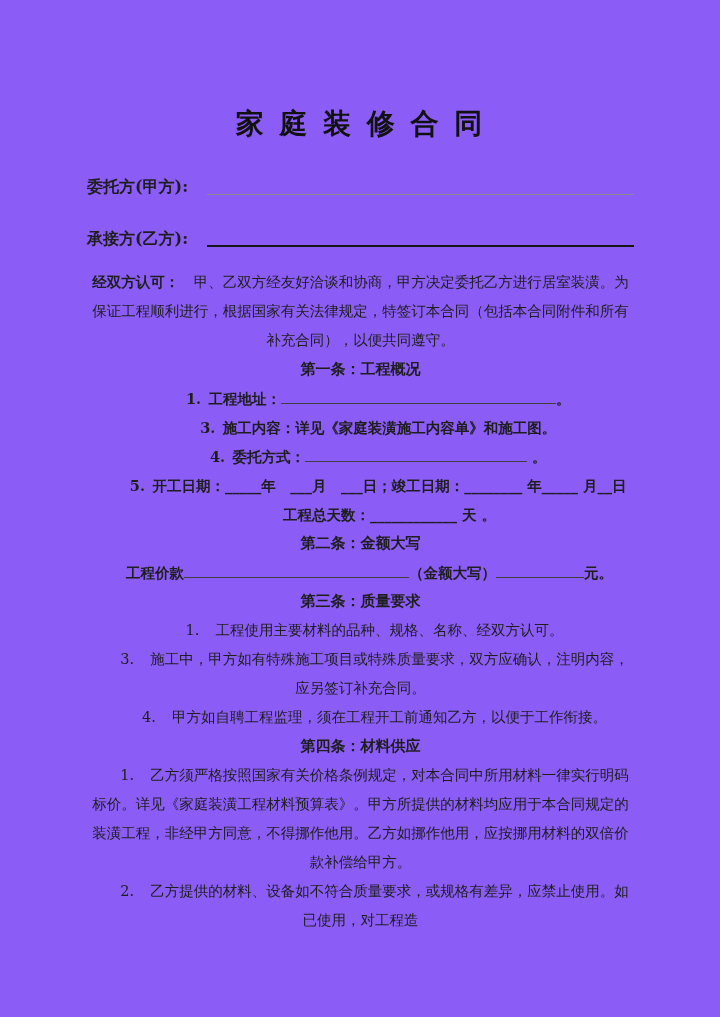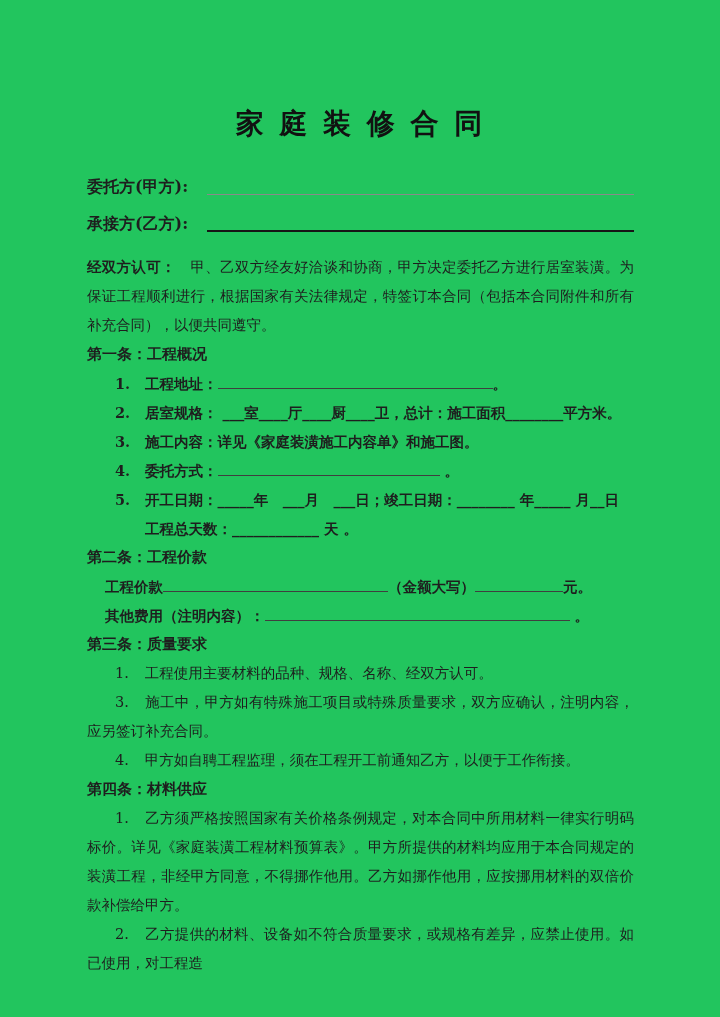--- a/index.html
+++ b/index.html
@@ -1,43 +1,43 @@
 <!DOCTYPE html>
 <html><head>
 <meta charset="utf-8">
 <style>
   html, body { margin: 0; padding: 0; background: #ffffff; }
   .page {
     position: relative;
     width: 720px; height: 1017px;
     box-sizing: border-box;
-    background: #22c55e;
+    background: #8b5cf6;
     padding: 104px 86px 0 87px;
     font-family: "DejaVu Serif", "Liberation Serif", serif;
     color: #1e1e1e;
     overflow: hidden;
   }
   .title {
     font-size: 28px; font-weight: bold; color: #111;
     text-align: center; letter-spacing: 3px;
     line-height: 40px; margin: 0;
   }
   .party-row {
     display: flex; align-items: flex-end;
     margin-top: 31px;
     font-size: 16px; font-weight: bold; line-height: 24px; gap: 9px;
   }
-  .party-row.b { margin-top: 13px; }
+  .party-row.b { margin-top: 28px; }
   .party-label { white-space: nowrap; padding-right: 10px; }
   .party-rule { flex: 1; height: 0; margin-bottom: 4px; }
   .rule-a { border-bottom: 1.5px solid #8a8a8a; }
   .rule-b { border-bottom: 2px solid #161616; }
 
   .doc { margin-top: 16px; font-size: 14.5px; }
-  .doc p { margin: 0; line-height: 29px; }
+  .doc p { margin: 0; line-height: 29px; text-align: center; }
   .intro { text-align: justify; }
   .intro .lbl { font-weight: bold; }
   .heading { font-weight: bold; font-size: 15px; }
 
   .item { padding-left: 28px; font-weight: bold; white-space: pre-wrap; }
   .item .num { display: inline-block; width: 30px; }
   .item-cont { padding-left: 58px; font-weight: bold; white-space: pre-wrap; }
   .s2line { padding-left: 18px; font-weight: bold; }
 
   .blank {
@@ -66,35 +66,33 @@
   </div>
 
   <div class="doc">
 
     <p class="intro"><span class="lbl">经双方认可：</span><span>　甲、乙双方经友好洽谈和协商，甲方决定委托乙方进行居室装潢。为保证工程顺利进行，根据国家有关法律规定，特签订本合同（包括本合同附件和所有补充合同），以便共同遵守。</span></p>
 
     <p class="heading">第一条：工程概况</p>
 
     <p class="item"><span class="num">1.</span><span>工程地址：</span><span class="blank" style="width:275px"></span><span>。</span></p>
 
-    <p class="item"><span class="num">2.</span><span>居室规格： ___室____厅____厨____卫，总计：施工面积________平方米。</span></p>
 
     <p class="item"><span class="num">3.</span><span>施工内容：详见《家庭装潢施工内容单》和施工图。</span></p>
 
     <p class="item"><span class="num">4.</span><span>委托方式：</span><span class="blank" style="width:222px"></span><span> 。</span></p>
 
     <p class="item"><span class="num">5.</span><span>开工日期：_____年　___月　___日；竣工日期：________ 年_____ 月__日</span></p>
 
     <p class="item-cont">工程总天数：____________ 天 。</p>
 
-    <p class="heading">第二条：工程价款</p>
+    <p class="heading">第二条：金额大写</p>
 
     <p class="s2line"><span>工程价款</span><span class="blank" style="width:225px"></span><span>（金额大写）</span><span class="blank" style="width:88px"></span><span>元。</span></p>
 
-    <p class="s2line"><span>其他费用（注明内容）：</span><span class="blank" style="width:305px"></span><span> 。</span></p>
 
     <p class="heading">第三条：质量要求</p>
 
     <p class="para"><span class="num">1.</span><span>工程使用主要材料的品种、规格、名称、经双方认可。</span></p>
 
 
     <p class="para"><span class="num">3.</span><span>施工中，甲方如有特殊施工项目或特殊质量要求，双方应确认，注明内容，应另签订补充合同。</span></p>
 
     <p class="para"><span class="num">4.</span><span>甲方如自聘工程监理，须在工程开工前通知乙方，以便于工作衔接。</span></p>
 

